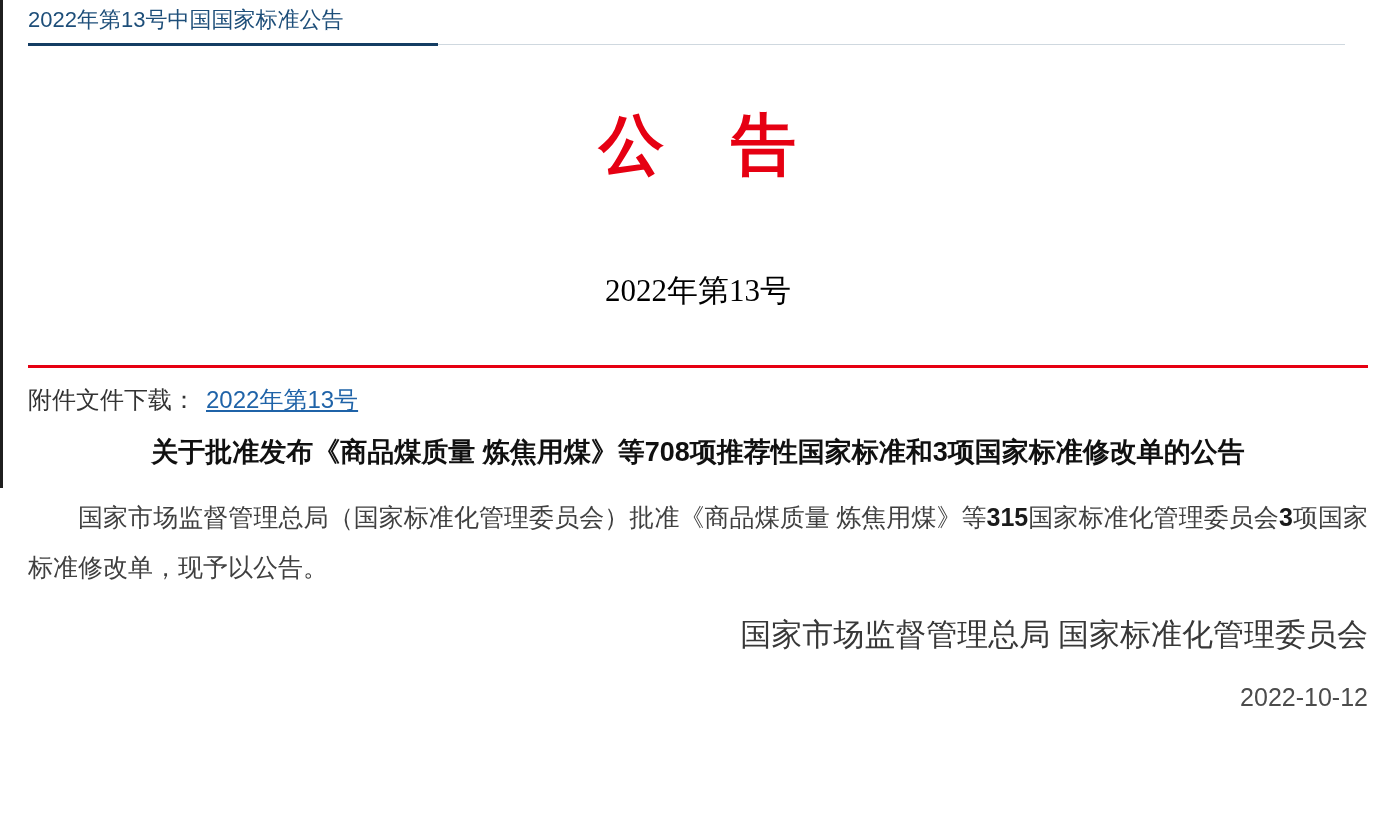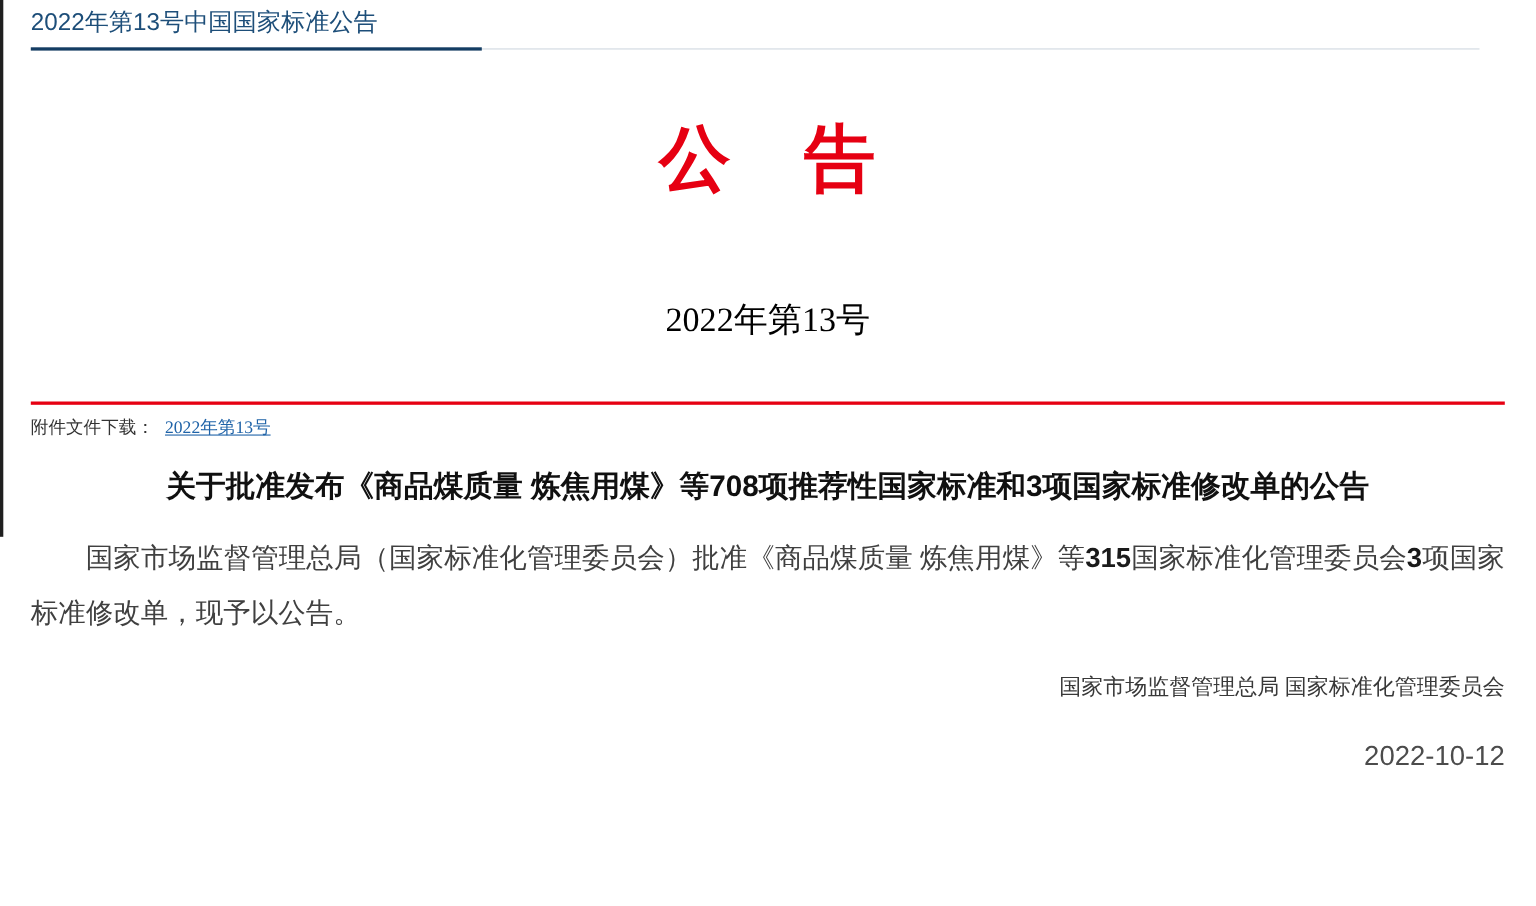--- a/index.html
+++ b/index.html
@@ -63,25 +63,24 @@
     line-height: 36px;
     color: #000000;
   }
   .red-rule {
     margin: 56px 0 0 0;
     border: none;
     height: 3px;
     background: var(--red);
   }
   .attachment-row {
-    margin-top: 6px;
-    font-size: 16px;
+    margin-top: 16px;
+    font-size: 24px;
     line-height: 32px;
     color: #333333;
-    font-family: Liberation Serif, serif;
   }
   .attach-link {
     color: var(--link);
     text-decoration: underline;
     margin-left: 10px;
     cursor: pointer;
   }
   .announce-heading {
     margin: 18px 0 0 0;
     text-align: center;
@@ -102,21 +101,21 @@
   }
   .announce-body b {
     font-family: "Liberation Sans", "DejaVu Sans", sans-serif;
     font-weight: 700;
     color: #1a1a1a;
   }
   .signature {
     margin-top: 24px;
     text-align: right;
     font-family: "Liberation Serif", "DejaVu Serif", serif;
-    font-size: 20px;
+    font-size: 31px;
     line-height: 36px;
     color: #383838;
   }
   .date {
     margin-top: 26px;
     text-align: right;
     font-size: 25px;
     line-height: 36px;
     color: #4c4c4c;
     font-family: "Liberation Sans", "DejaVu Sans", sans-serif;

